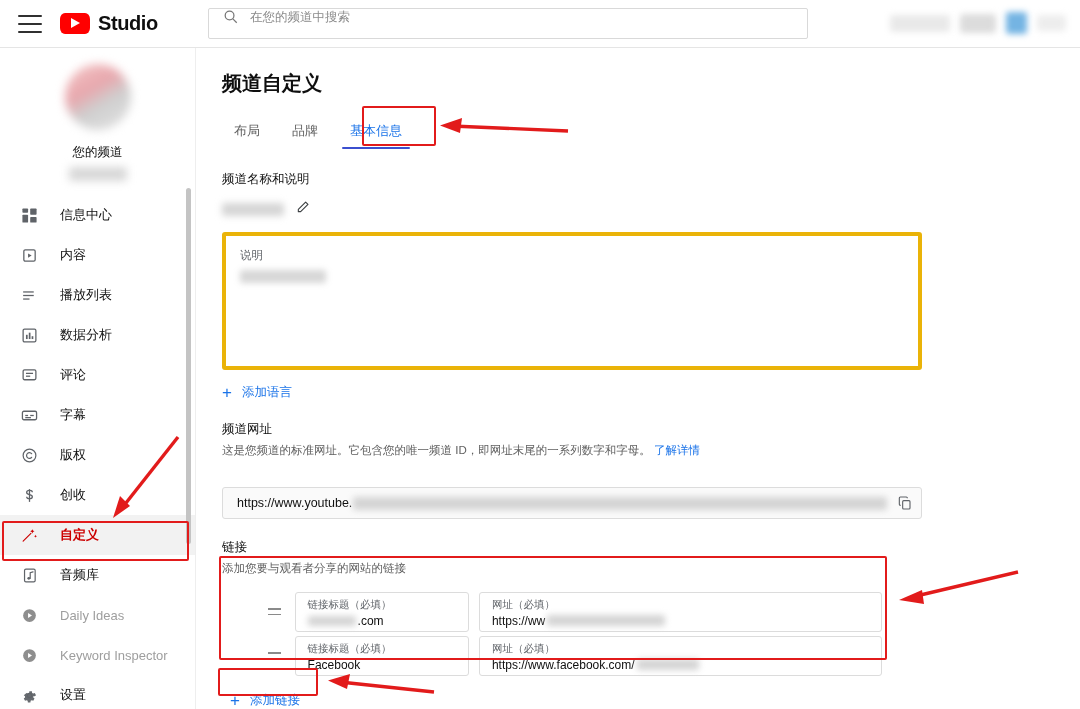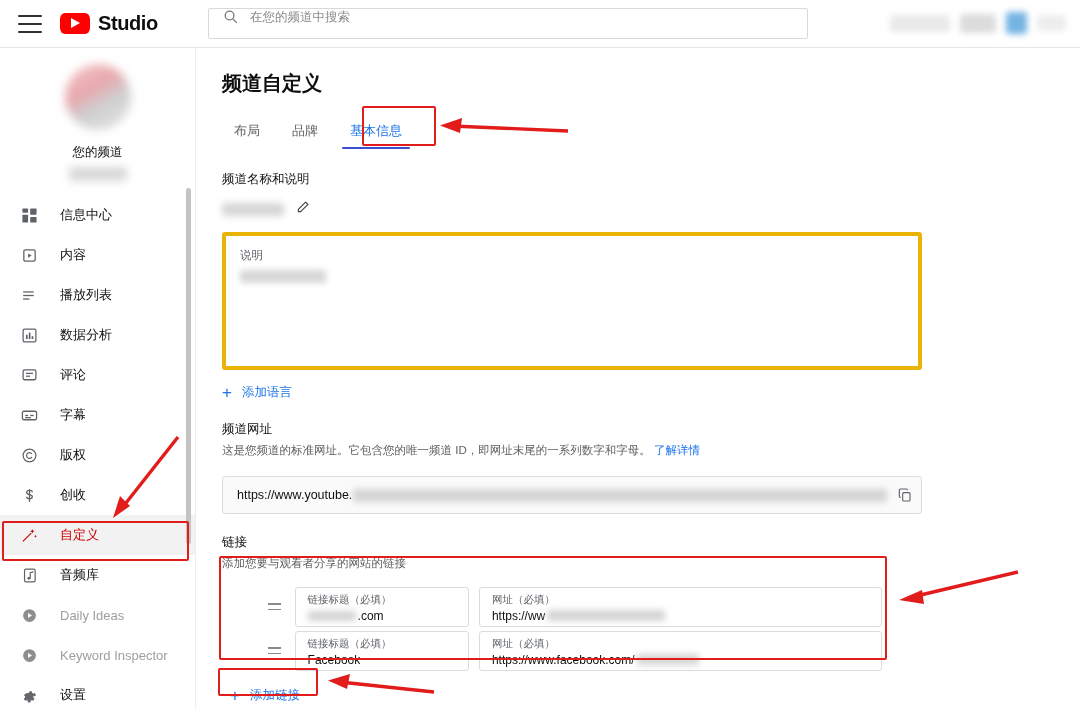--- a/index.html
+++ b/index.html
@@ -81,21 +81,21 @@
 
   .nav { margin-top: 14px; }
   .nav-item {
     height: 40px; display: flex; align-items: center;
     padding-left: 18px; gap: 20px; cursor: pointer;
     font-size: 13px; color: #0f0f0f; position: relative;
   }
   .nav-item .ico { width: 22px; height: 22px; flex: 0 0 auto; display: flex; align-items: center; justify-content: center; }
   .nav-item.dim { color: #9e9e9e; }
   .nav-item.active {
-    background: #f2f2f2; color: #cc0000; font-weight: 400;
+    background: #f2f2f2; color: #cc0000; font-weight: 700;
   }
   .nav-item.active .ico svg { stroke: #cc0000; fill: #cc0000; }
 
   .side-scrollbar {
     position: absolute; left: 186px; top: 140px;
     width: 5px; height: 356px; background: #c4c4c4; border-radius: 3px;
   }
 
   
   .main {
@@ -133,21 +133,21 @@
   .field-label { font-size: 11.5px; color: #5f6368; }
   .value-blur { background: #d7d7d7; filter: blur(3.4px); border-radius: 2px; }
 
   .add-lang {
     display: flex; align-items: center; gap: 10px; margin-top: 14px;
     color: #1a73e8; font-size: 12.5px; cursor: pointer; width: fit-content;
   }
   .plus { font-size: 17px; line-height: 1; font-weight: 400; }
 
   .url-field {
-    margin-top: 17px; width: 700px; height: 38px;
+    margin-top: 28px; width: 700px; height: 32px;
     border: 1px solid #dcdcdc; border-radius: 3px; background: #fafafa;
     display: flex; align-items: center; padding: 0 8px 0 14px;
   }
   .url-text { font-size: 12.5px; color: #0f0f0f; }
   .url-blur { flex: 1; height: 13px; margin-left: 1px; background: #d4d4d4; filter: blur(3.4px); border-radius: 2px; }
   .copy-btn { margin-left: 10px; cursor: pointer; display: flex; align-items: center; }
 
   
   .links-wrap { margin-top: 12px; width: 660px; padding-left: 42px; }
   .link-row { display: flex; align-items: center; gap: 10px; height: 44px; }

